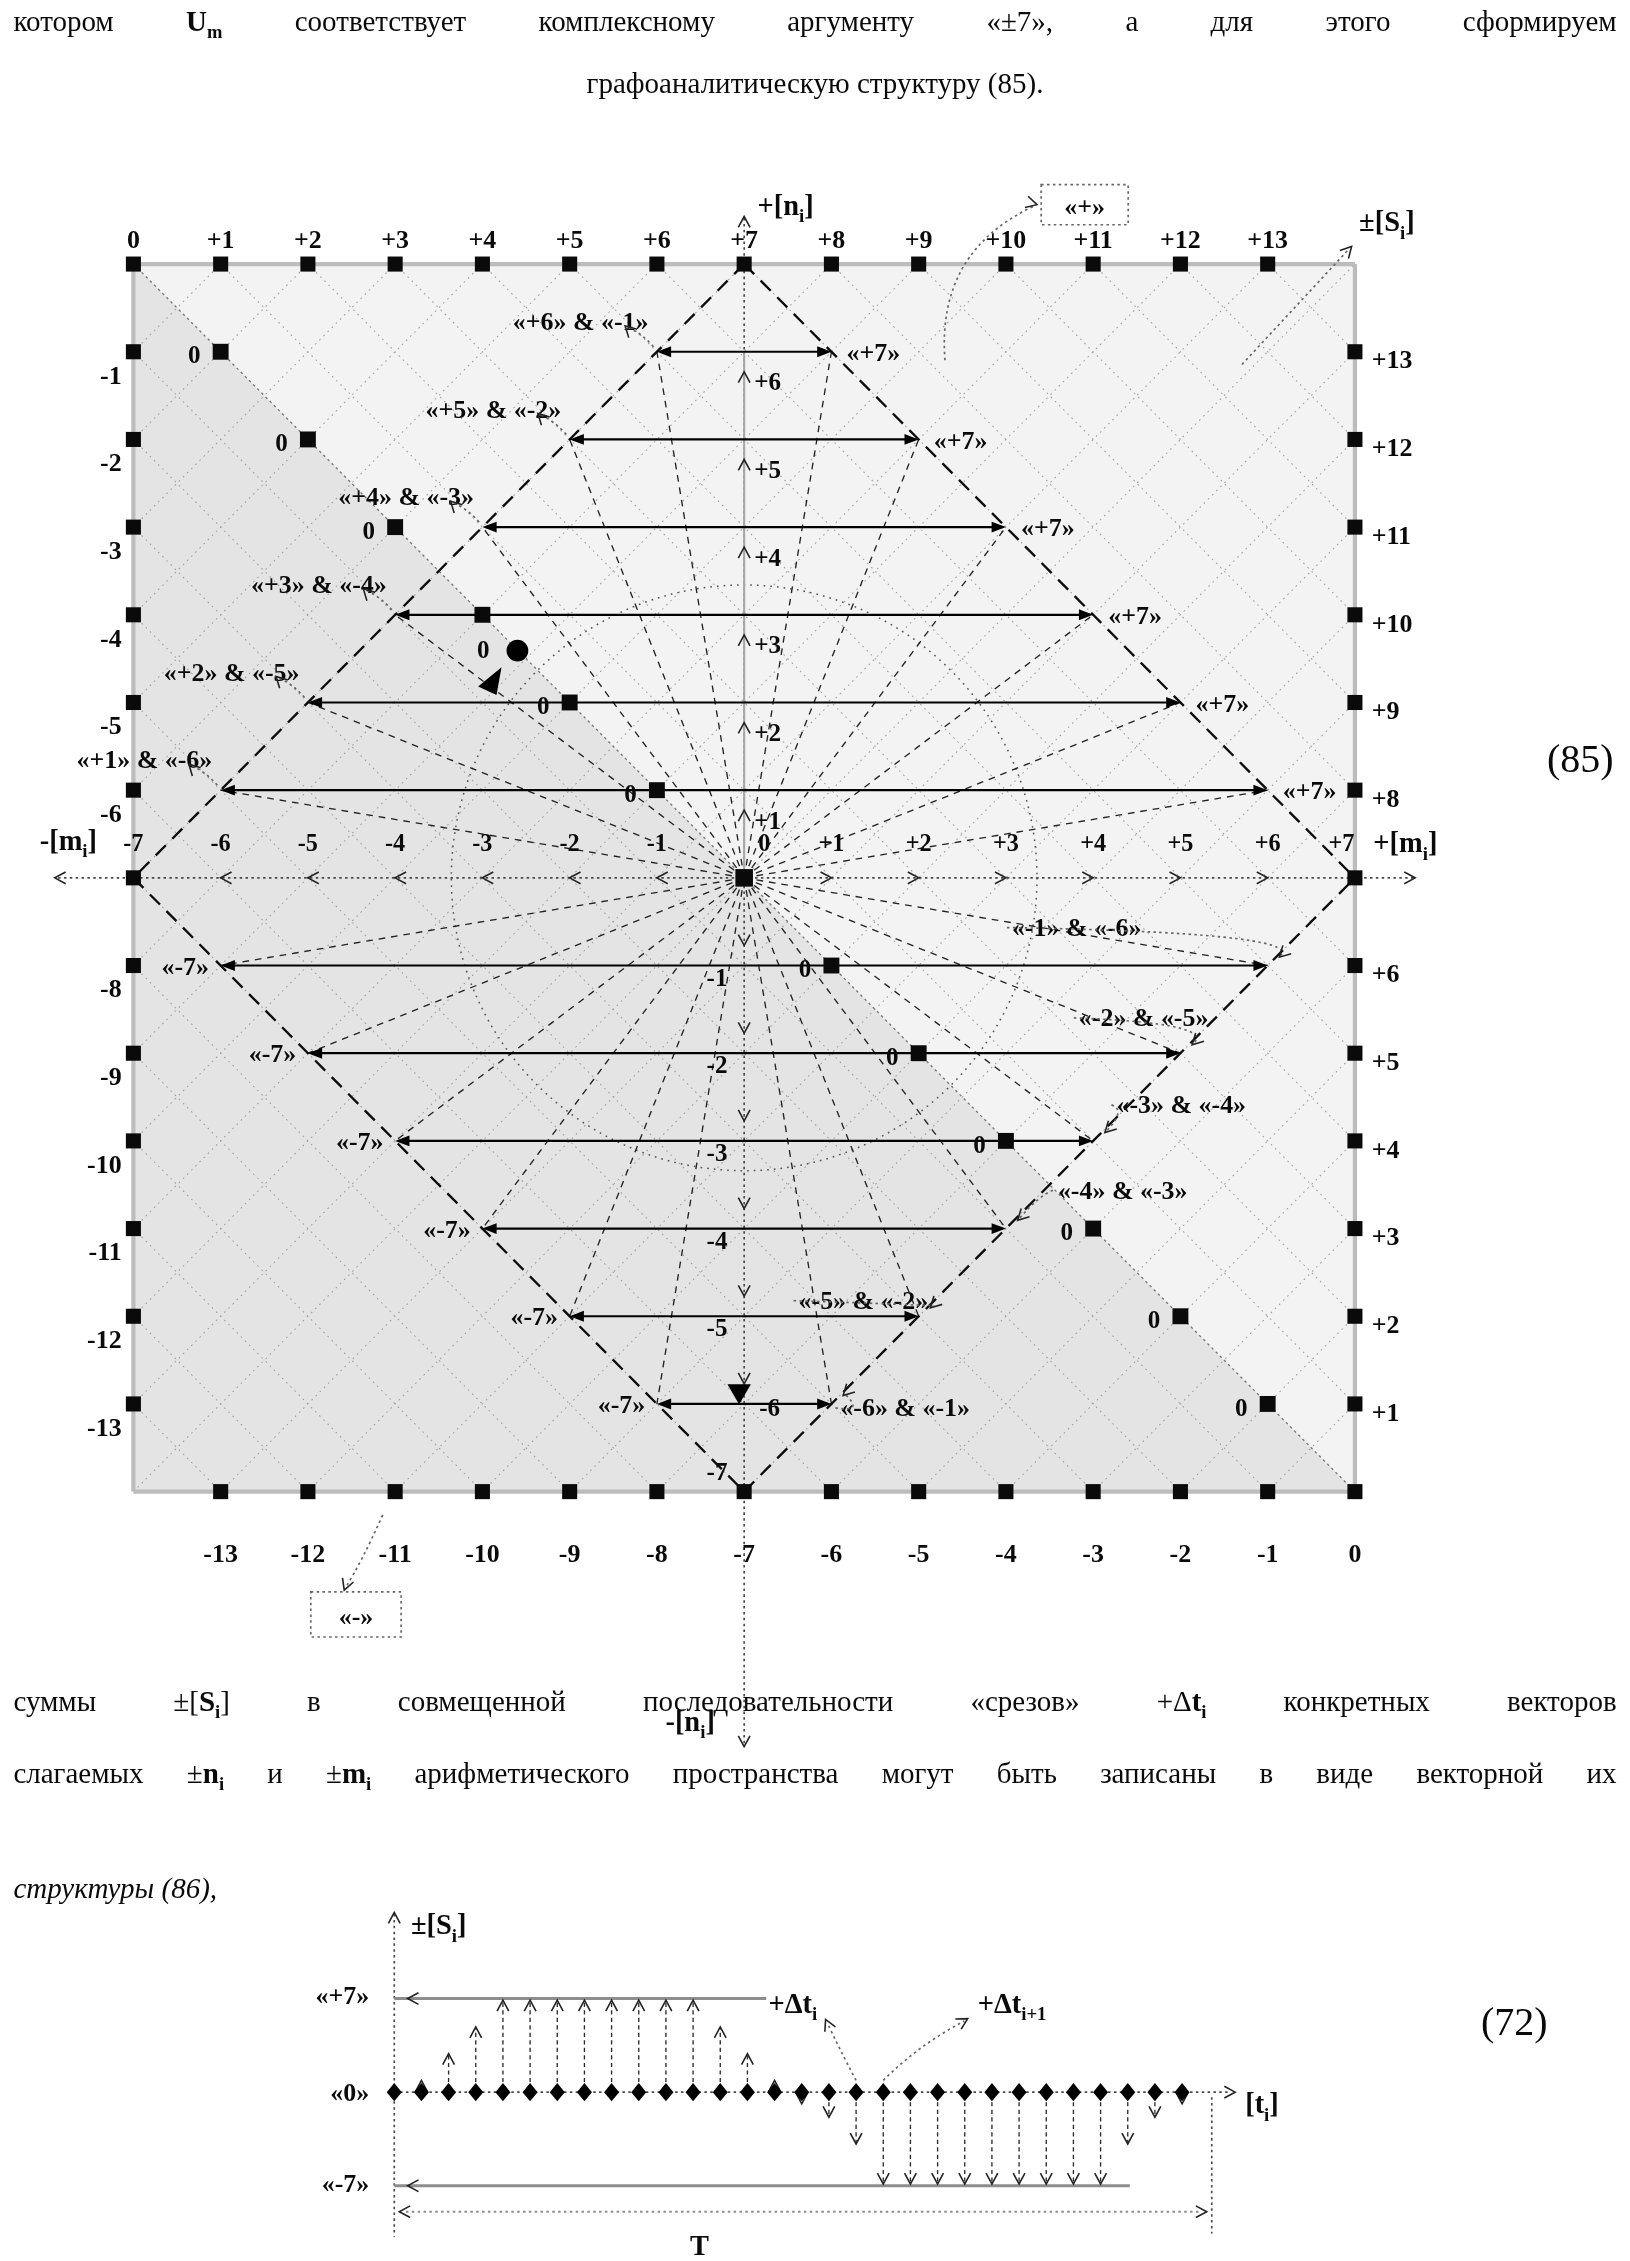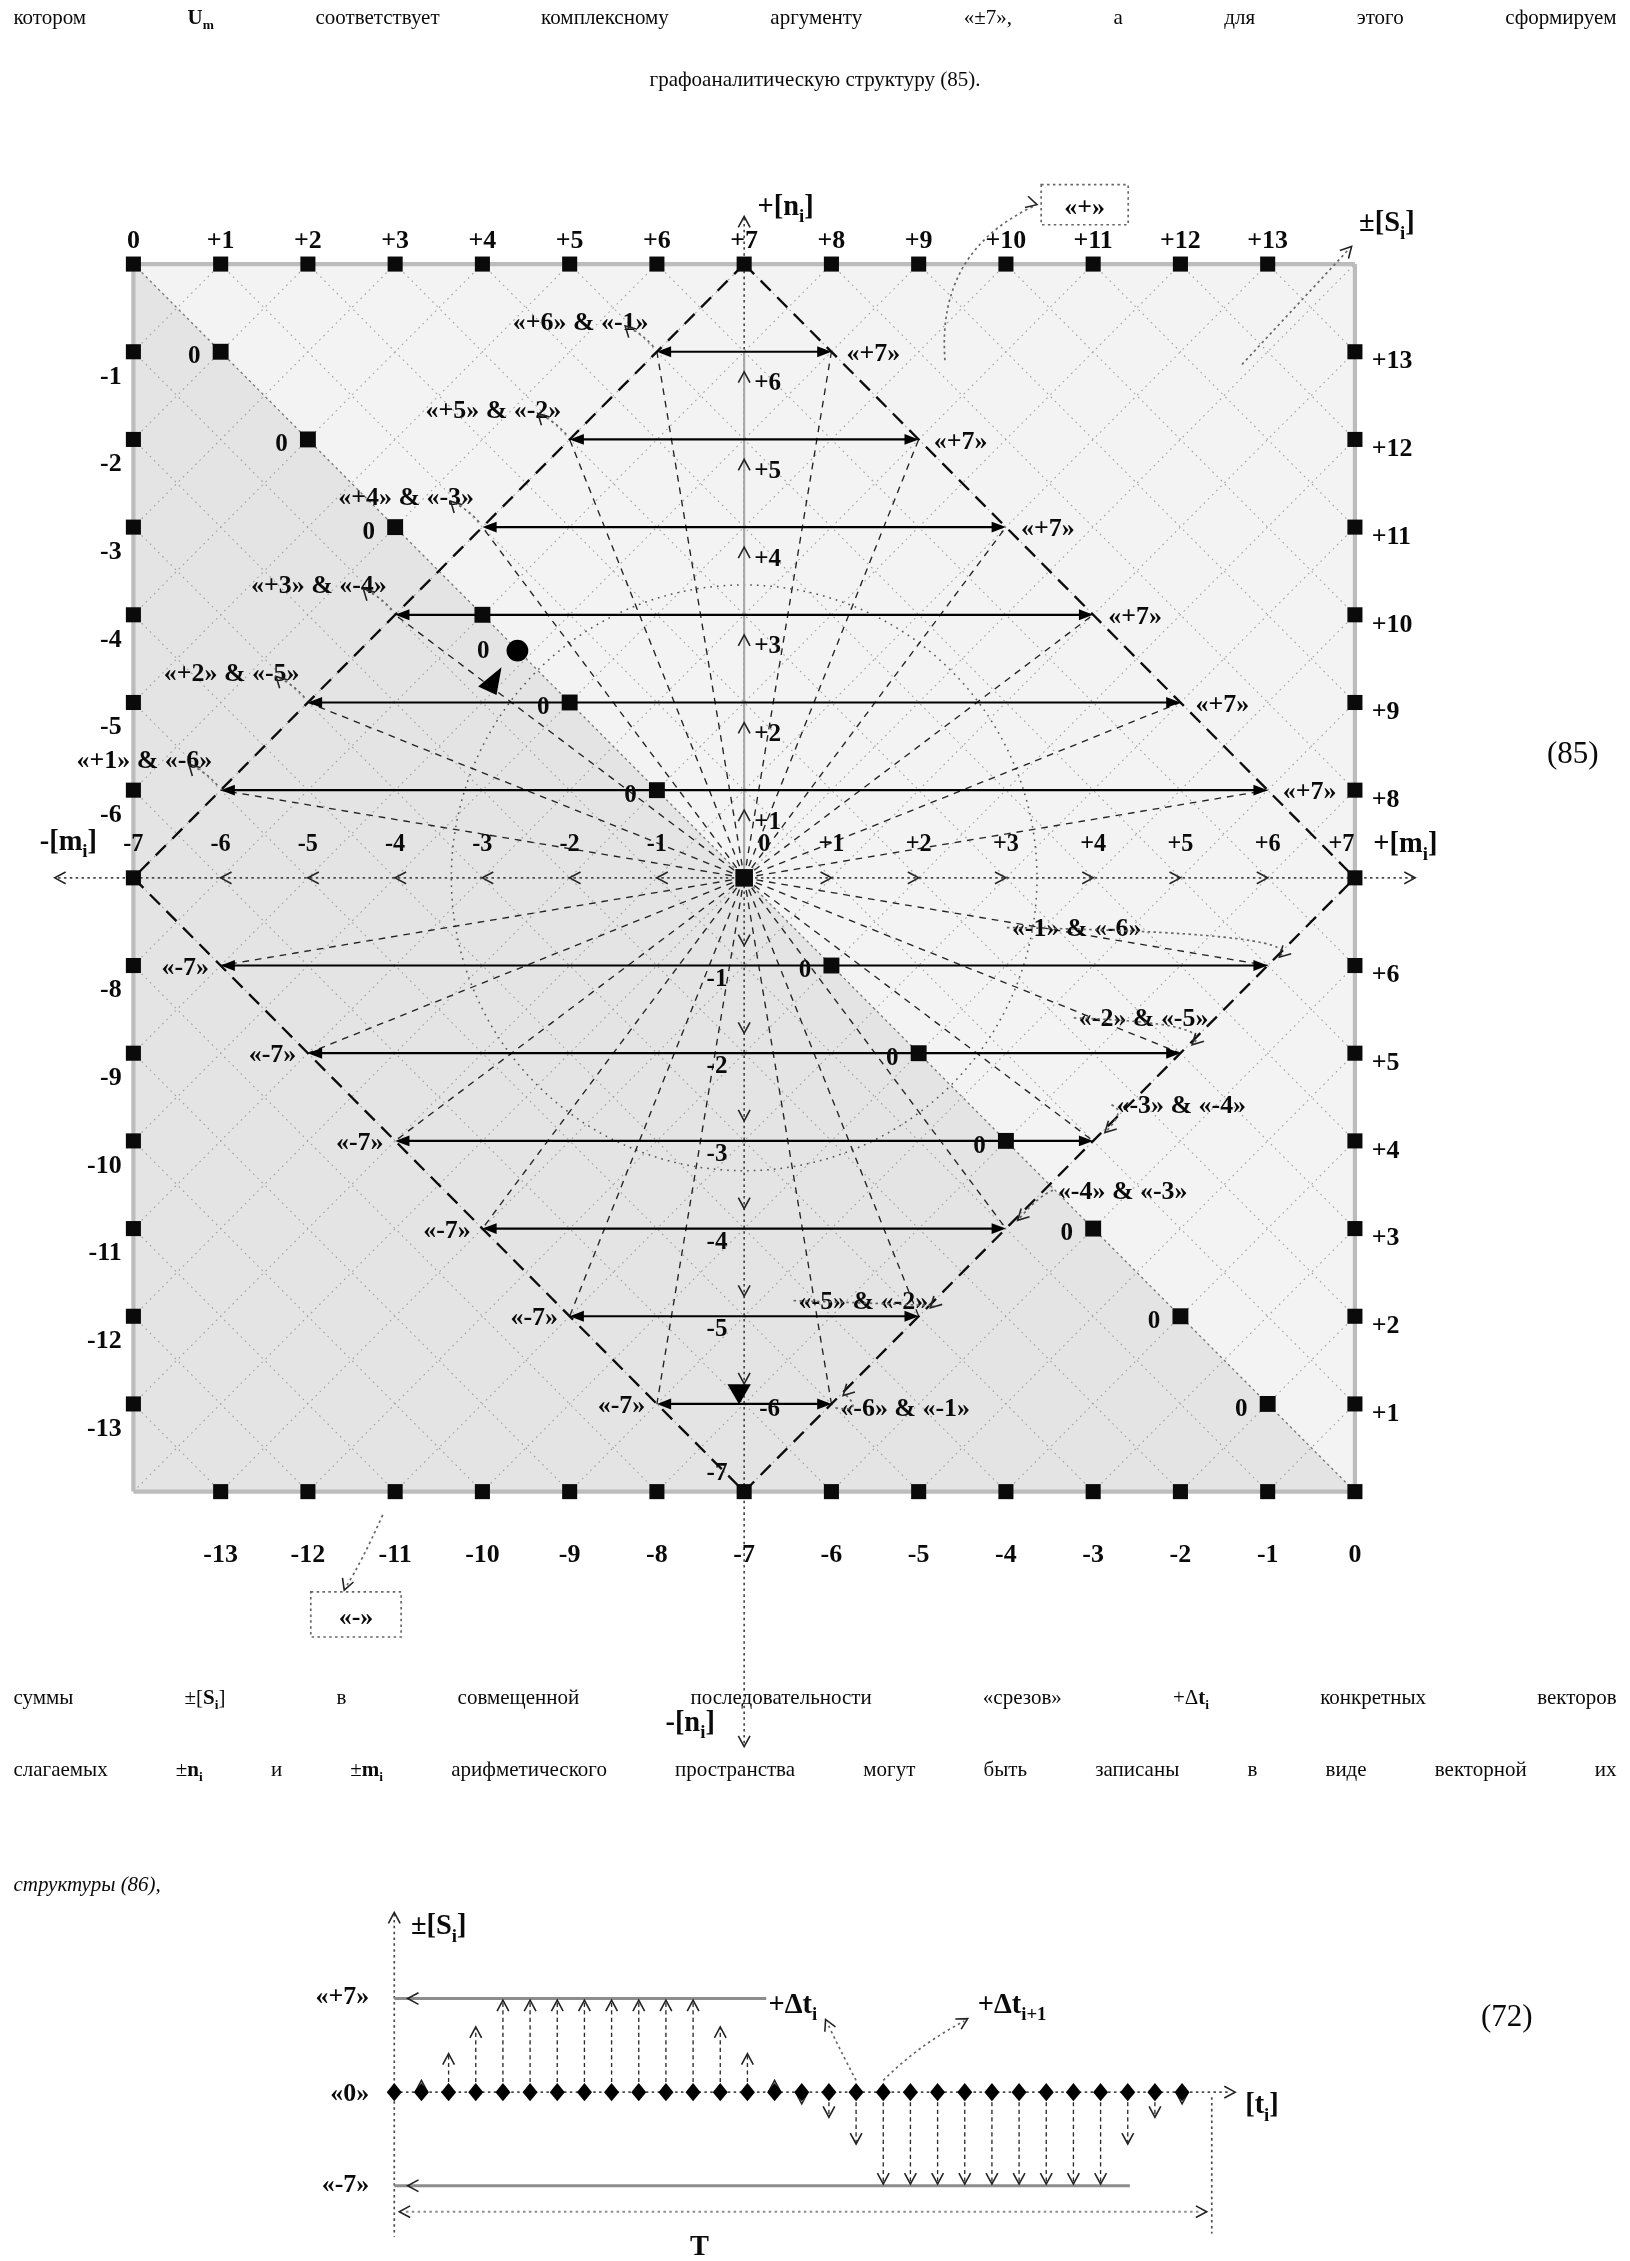--- a/index.html
+++ b/index.html
@@ -1,22 +1,22 @@
 <!DOCTYPE html>
 <html style="font-size:13.4px"><head>
 <meta charset="utf-8">
 <style>
   html,body{margin:0;padding:0;background:#888;}
   .page{position:relative;width:1630px;height:2261px;background:#ffffff;overflow:hidden;
         font-family:"Liberation Serif","DejaVu Serif",serif;color:#0a0a0a;}
-  .tline{position:absolute;left:13.4px;right:13.4px;font-size:21px;white-space:normal;}
+  .tline{position:absolute;left:13.4px;right:13.4px;font-size:29px;white-space:normal;}
   .just{text-align:justify;text-align-last:justify;}
   .tline b{font-weight:bold;}
   .tline sub{font-size:64%;line-height:0;}
-  .eqnum{position:absolute;font-size:31px;}
+  .eqnum{position:absolute;font-size:40px;}
   svg{position:absolute;}
   svg text{font-family:"Liberation Serif","DejaVu Serif",serif;fill:#0a0a0a;}
   .tick{font-size:31px;font-weight:600}
   .mt{font-size:29px;font-weight:600}
   .pair{font-size:31px;font-weight:700}
   .sl7{font-size:31px;font-weight:700}
   .ctr{font-size:30px;font-weight:600}
   .z{font-size:30px;font-weight:600}
   .axl{font-size:34px;font-weight:700}
   .lvl{font-size:31px;font-weight:700}

